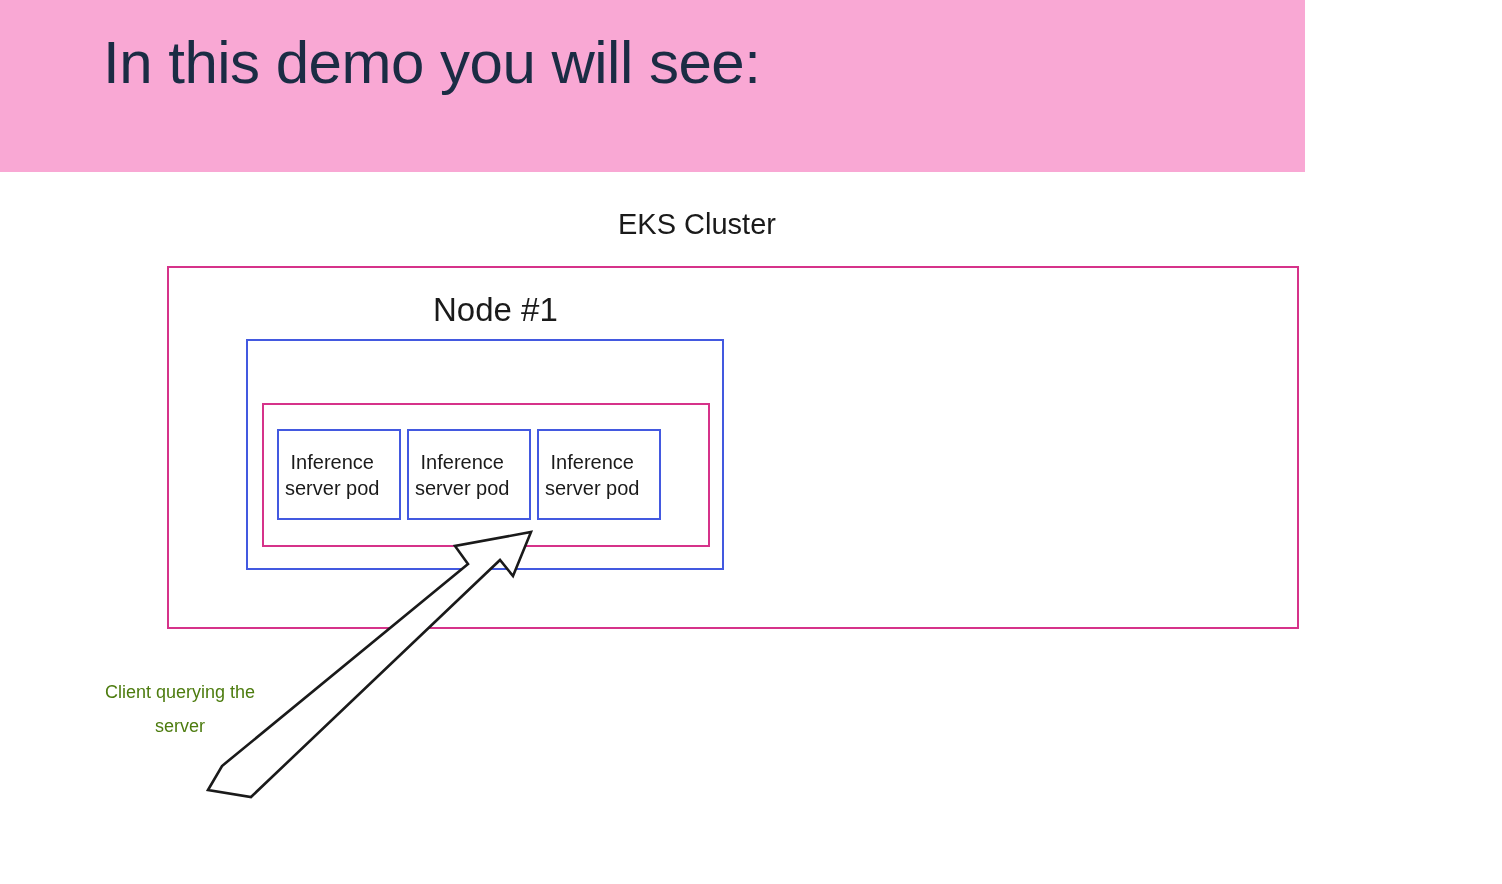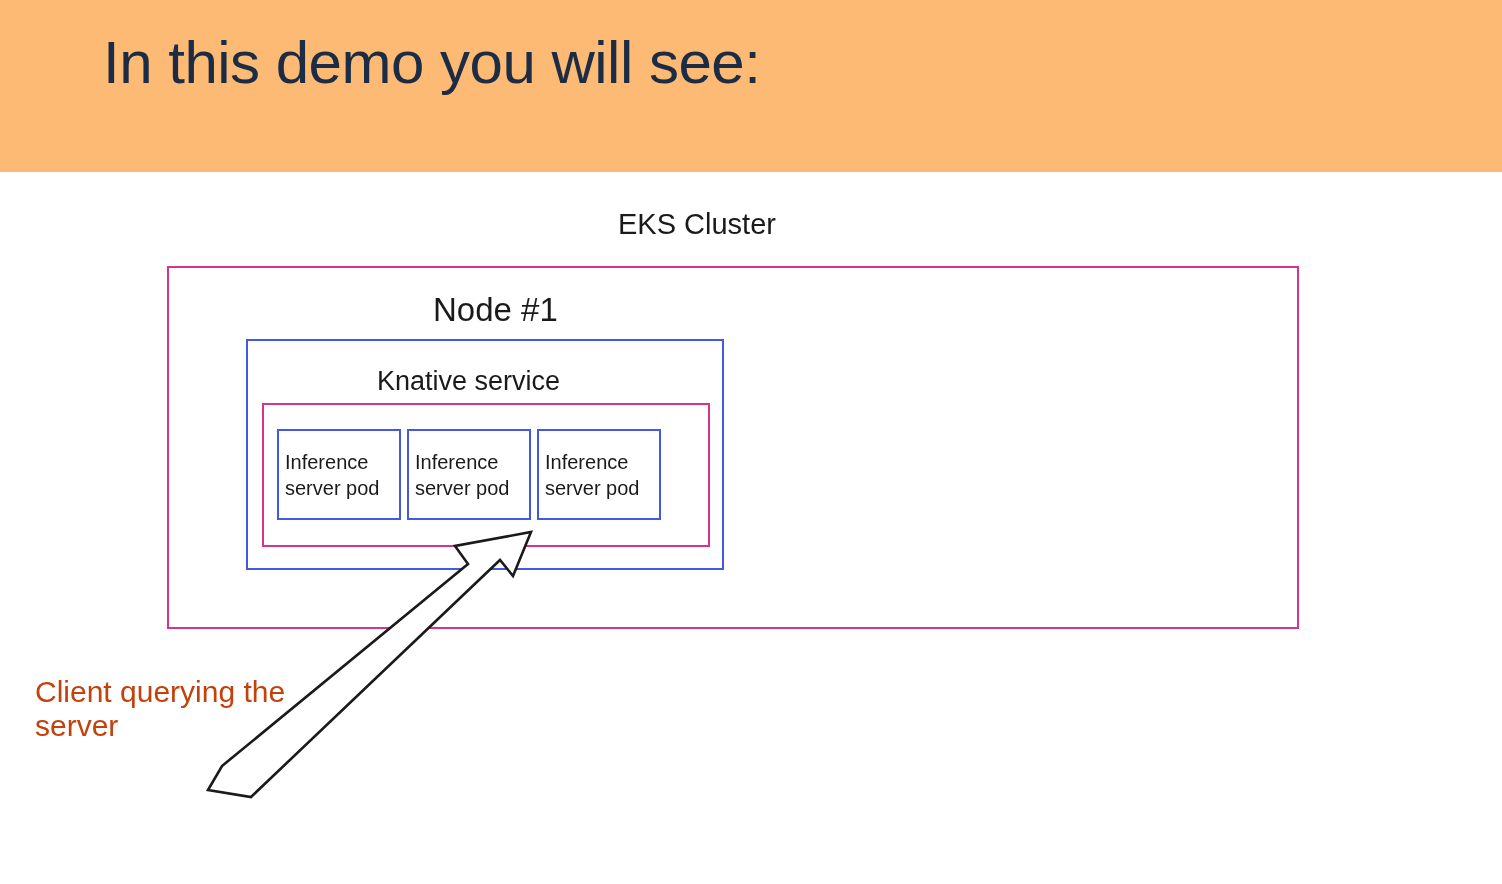--- a/index.html
+++ b/index.html
@@ -14,23 +14,23 @@
     overflow: hidden;
     font-family: "Liberation Sans", sans-serif;
     -webkit-font-smoothing: antialiased;
   }
 
   
   #header-band {
     position: absolute;
     left: 0;
     top: 0;
-    width: 1502px;
+    width: 1305px;
     height: 172px;
-    background: #fdba74;
+    background: #f9a8d4;
   }
   #slide-title {
     position: absolute;
     left: 103px;
     top: 24px;
     font-size: 60px;
     line-height: 78px;
     font-weight: 500;
     letter-spacing: -0.5px;
     color: #1b2c44;
@@ -38,20 +38,21 @@
   }
 
   
   #diagram {
     position: absolute;
     left: 0;
     top: 172px;
     width: 1502px;
     height: 712px;
     background: #ffffff;
+    text-align: center;
   }
 
   
   #eks-cluster-label {
     position: absolute;
     left: 618px;
     top: 34px;
     font-size: 29px;
     line-height: 36px;
     color: #1a1a1a;
@@ -137,23 +138,23 @@
     color: #1a1a1a;
     white-space: pre-line;
   }
 
   
   #client-caption {
     position: absolute;
     left: 35px;
     top: 503px;
     width: 290px;
-    font-size: 30px;
+    font-size: 18px;
     line-height: 34px;
-    color: #c2410c;
+    color: #4d7c0f;
     white-space: pre-line;
   }
 
   
   #arrow-svg {
     position: absolute;
     left: 0;
     top: 0;
     width: 1502px;
     height: 712px;
@@ -168,21 +169,20 @@
 </div>
 
 <div id="diagram">
 
   <div id="eks-cluster-label">EKS Cluster</div>
   <div id="eks-cluster-box"></div>
 
   <div id="node-label">Node #1</div>
   <div id="node-box"></div>
 
-  <div id="knative-label">Knative service</div>
   <div id="knative-box"></div>
 
   <div id="pod-row">
     <div class="pod-box">
       <span class="pod-label">Inference
 server pod</span>
     </div>
     <div class="pod-box">
       <span class="pod-label">Inference
 server pod</span>

